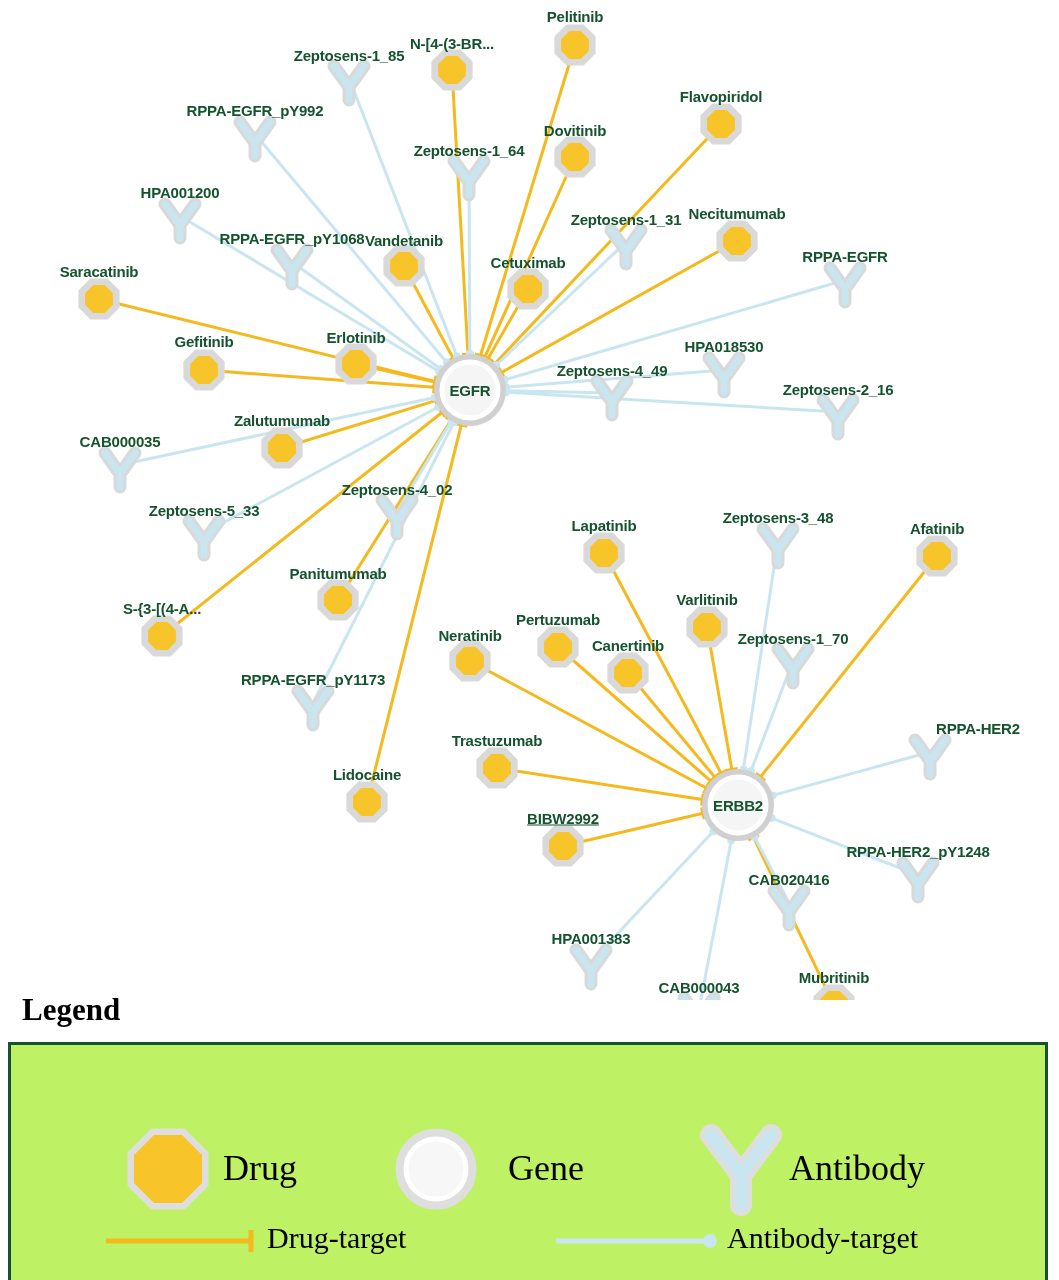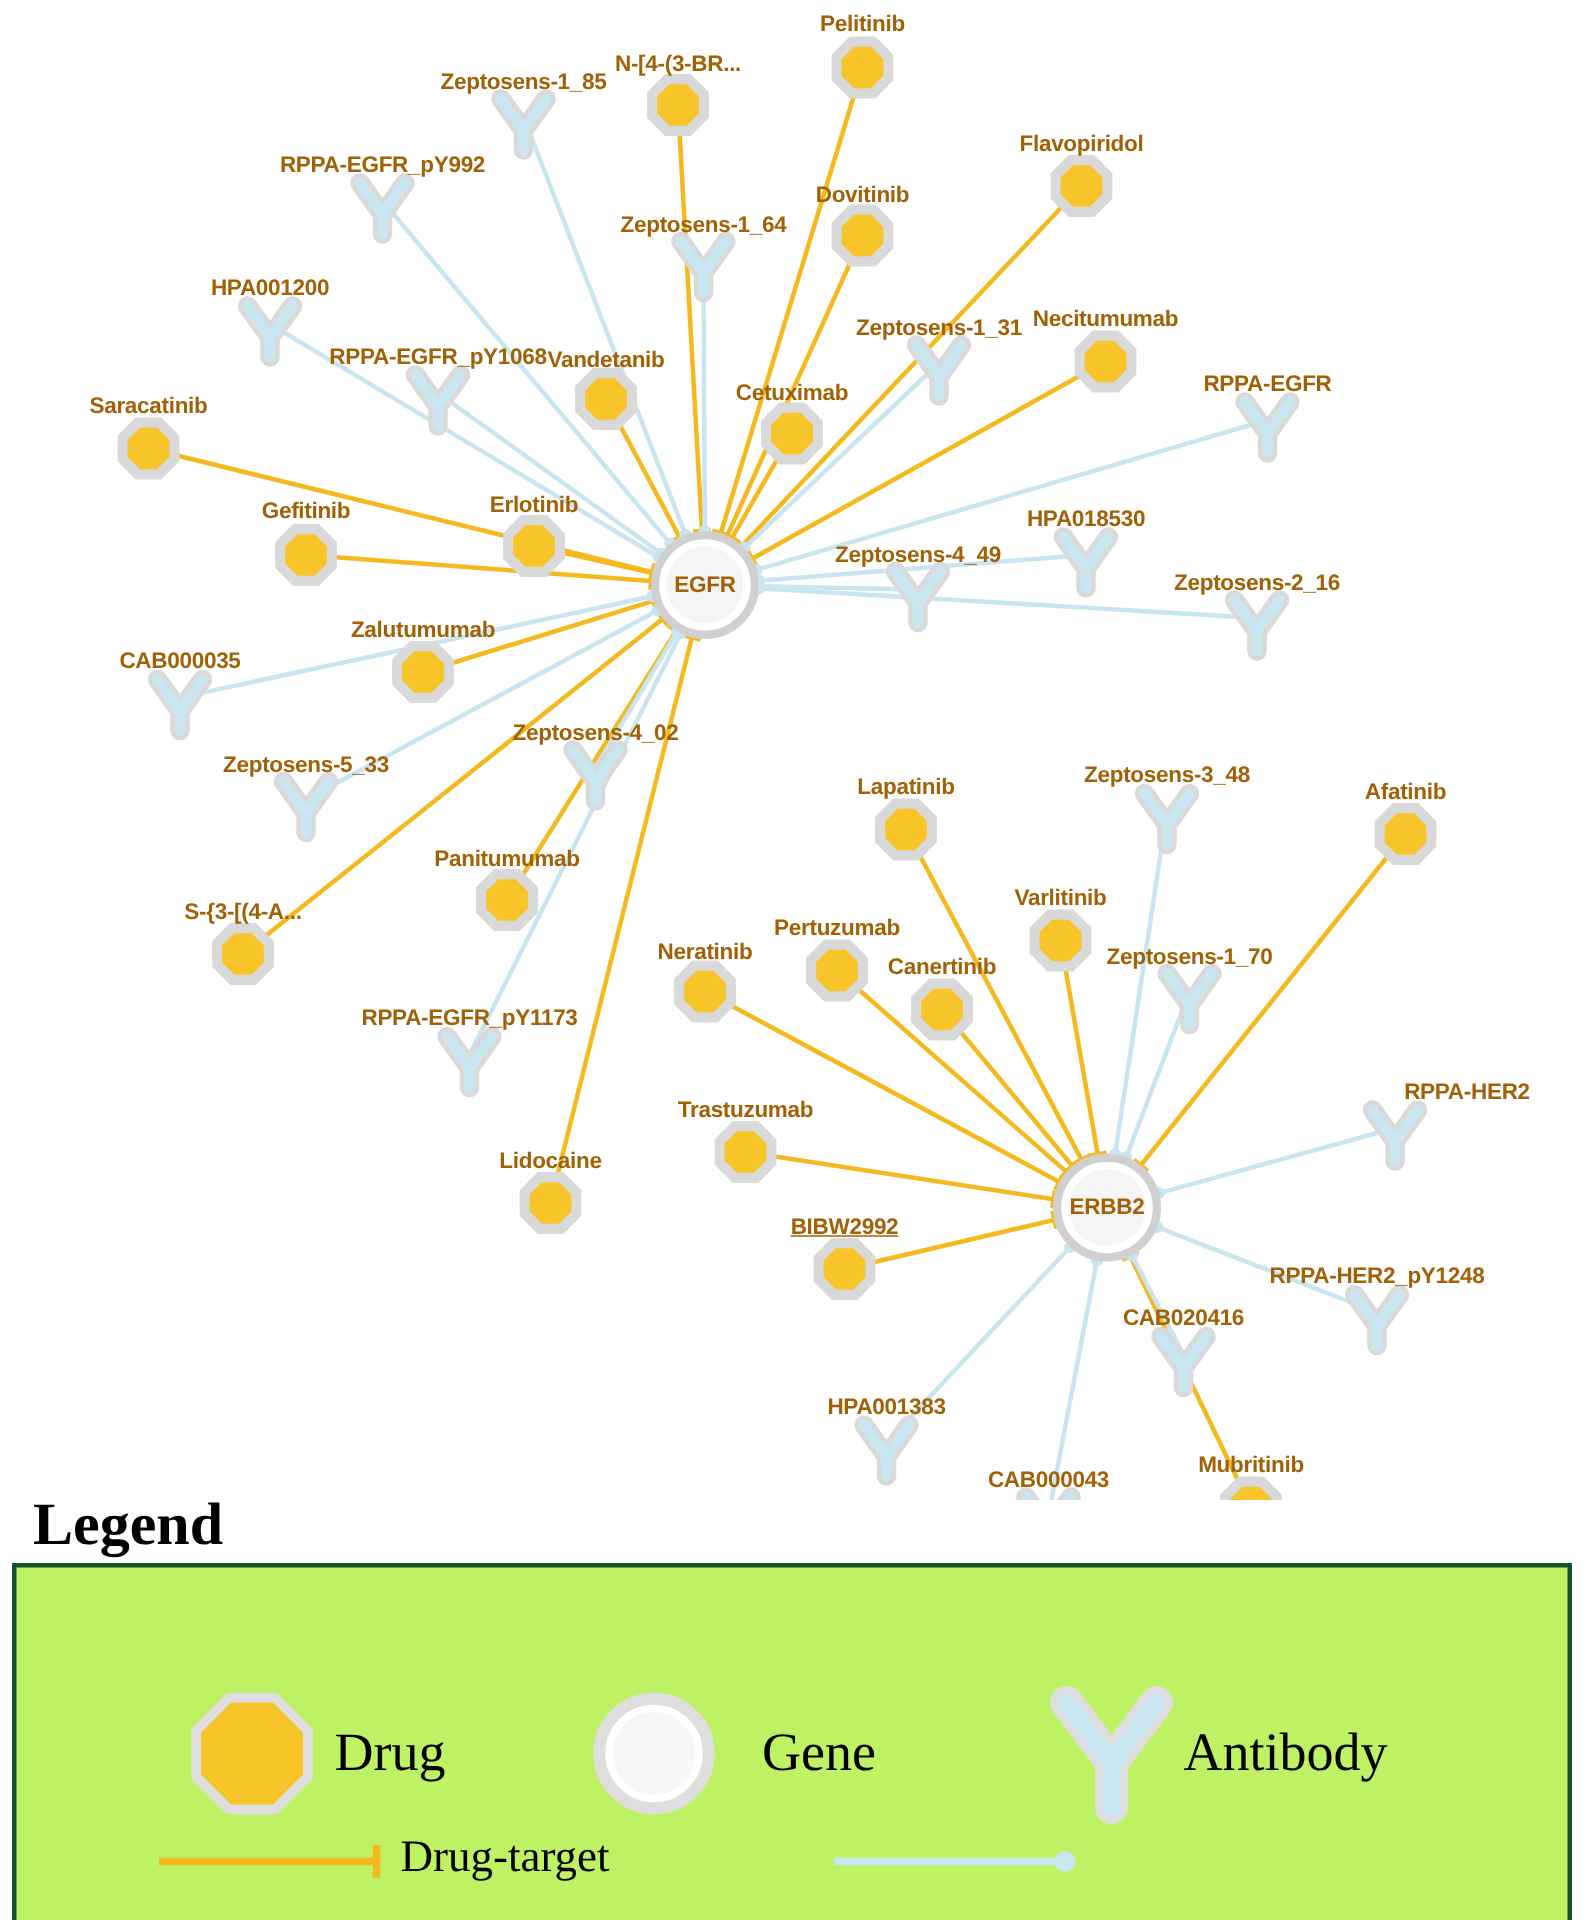--- a/index.html
+++ b/index.html
@@ -23,31 +23,31 @@
   }
   #network-svg {
     position: absolute;
     left: 0;
     top: 0;
   }
   .node-label {
     position: absolute;
     font-weight: bold;
     font-size: 15px;
-    color: #a16207;
+    color: #14532d;
     white-space: nowrap;
     transform: translate(-50%, -50%);
     letter-spacing: -0.2px;
   }
   .legend-title {
     position: absolute;
     left: 22px;
     top: 992px;
     font-family: "Liberation Serif", serif;
-    font-size: 40px;
+    font-size: 31px;
     font-weight: bold;
     color: #000000;
   }
   #legend-box {
     position: absolute;
     left: 8px;
     top: 1042px;
     width: 1040px;
     height: 292px;
     border: 3px solid #14532d;
@@ -517,13 +517,14 @@
 
     <g>
       <line x1="545" y1="196" x2="695" y2="196" stroke="#c9e6f0" stroke-width="5"></line>
       <circle cx="699" cy="196" r="7" fill="#c9e6f0"></circle>
     </g>
   </svg>
   <div class="legend-item-label" style="left:212px; top:102px;">Drug</div>
   <div class="legend-item-label" style="left:497px; top:102px;">Gene</div>
   <div class="legend-item-label" style="left:778px; top:102px;">Antibody</div>
   <div class="legend-line-label" style="left:256px; top:176px;">Drug-target</div>
+  <div class="legend-line-label" style="left:716px; top:176px;">Antibody-target</div>
 </div>
 
 </body></html>

